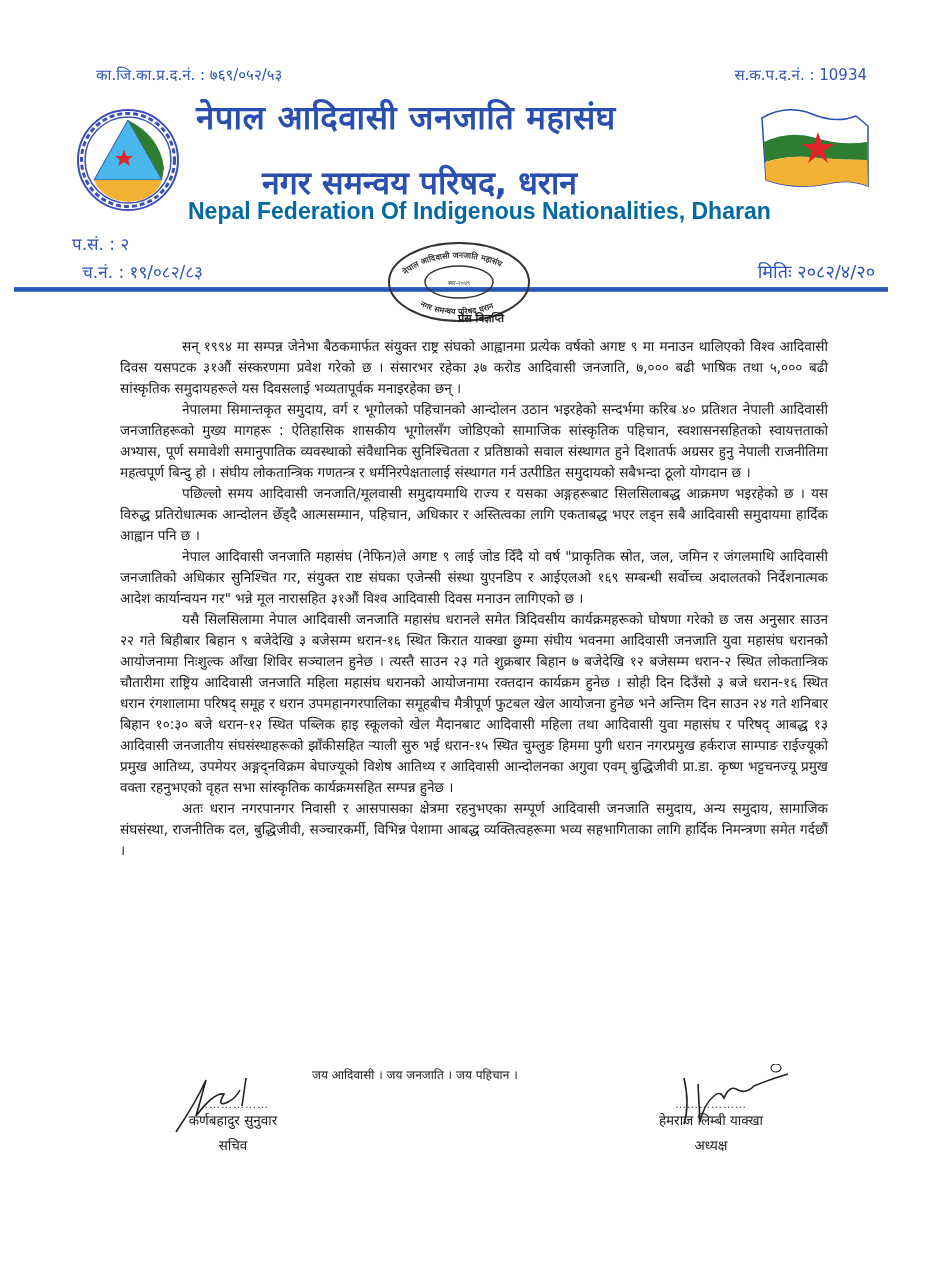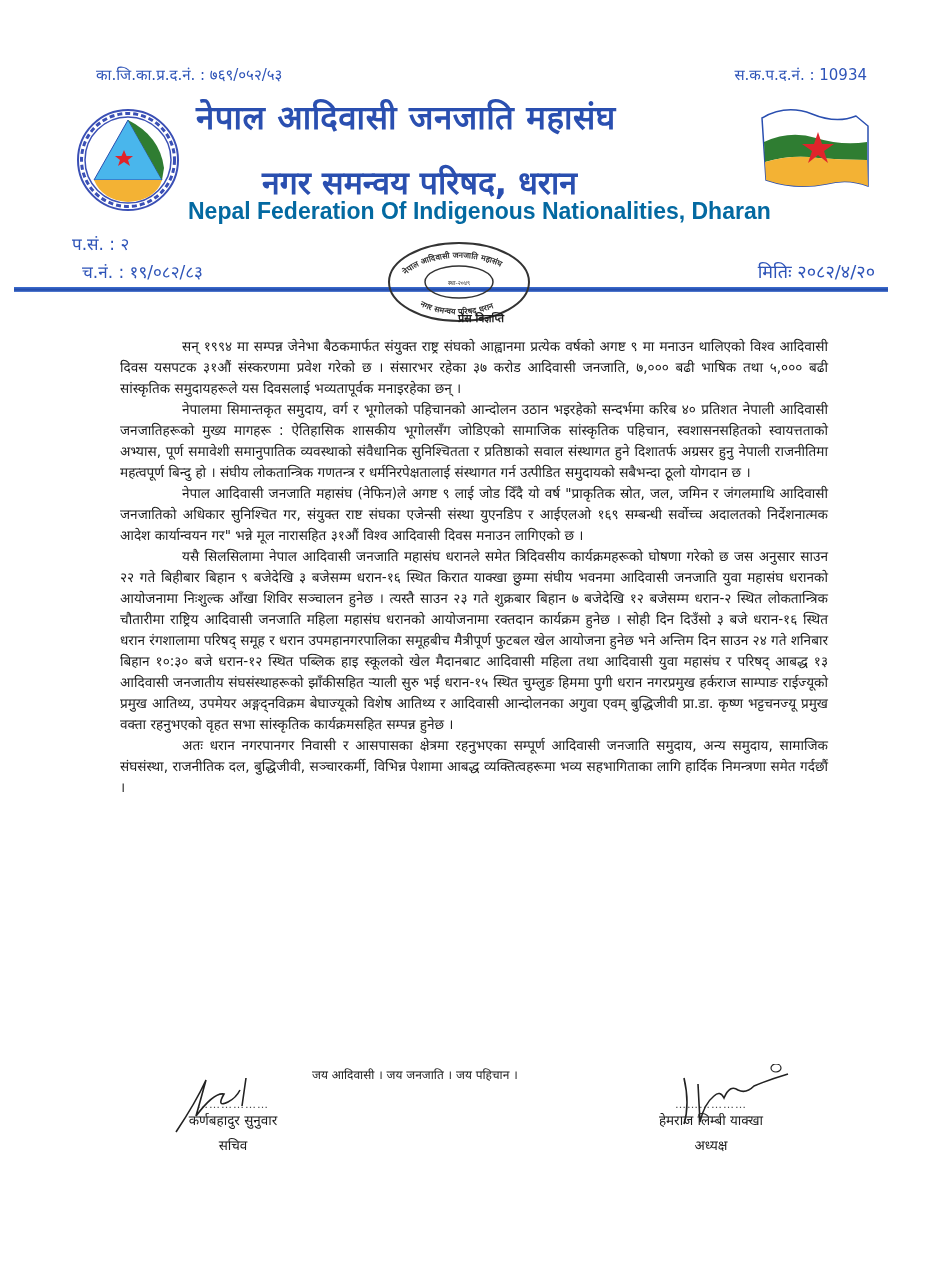--- a/index.html
+++ b/index.html
@@ -70,20 +70,21 @@
   <text font-size="8" font-weight="bold" fill="#333"><textPath href="#stamptop" startOffset="8%">नेपाल आदिवासी जनजाति महासंघ</textPath></text>
   <text font-size="8" font-weight="bold" fill="#333"><textPath href="#stampbot" startOffset="18%">नगर समन्वय परिषद् धरान</textPath></text>
   <text x="73" y="45" font-size="6" text-anchor="middle" fill="#333">स्था-२०४९</text>
 </svg>
 
 <div class="abs press">प्रेस विज्ञप्ति</div>
 
 <div class="abs body">
   <p>सन् १९९४ मा सम्पन्न जेनेभा बैठकमार्फत संयुक्त राष्ट्र संघको आह्वानमा प्रत्येक वर्षको अगष्ट ९ मा मनाउन थालिएको विश्व आदिवासी दिवस यसपटक ३१औं संस्करणमा प्रवेश गरेको छ । संसारभर रहेका ३७ करोड आदिवासी जनजाति, ७,००० बढी भाषिक तथा ५,००० बढी सांस्कृतिक समुदायहरूले यस दिवसलाई भव्यतापूर्वक मनाइरहेका छन् ।</p>
   <p>नेपालमा सिमान्तकृत समुदाय, वर्ग र भूगोलको पहिचानको आन्दोलन उठान भइरहेको सन्दर्भमा करिब ४० प्रतिशत नेपाली आदिवासी जनजातिहरूको मुख्य मागहरू : ऐतिहासिक शासकीय भूगोलसँग जोडिएको सामाजिक सांस्कृतिक पहिचान, स्वशासनसहितको स्वायत्तताको अभ्यास, पूर्ण समावेशी समानुपातिक व्यवस्थाको संवैधानिक सुनिश्चितता र प्रतिष्ठाको सवाल संस्थागत हुने दिशातर्फ अग्रसर हुनु नेपाली राजनीतिमा महत्वपूर्ण बिन्दु हो । संघीय लोकतान्त्रिक गणतन्त्र र धर्मनिरपेक्षतालाई संस्थागत गर्न उत्पीडित समुदायको सबैभन्दा ठूलो योगदान छ ।</p>
+  <p>पछिल्लो समय आदिवासी जनजाति/मूलवासी समुदायमाथि राज्य र यसका अङ्गहरूबाट सिलसिलाबद्ध आक्रमण भइरहेको छ । यस विरुद्ध प्रतिरोधात्मक आन्दोलन छेँड्दै आत्मसम्मान, पहिचान, अधिकार र अस्तित्वका लागि एकताबद्ध भएर लड्न सबै आदिवासी समुदायमा हार्दिक आह्वान पनि छ ।</p>
   <p>नेपाल आदिवासी जनजाति महासंघ (नेफिन)ले अगष्ट ९ लाई जोड दिँदै यो वर्ष "प्राकृतिक स्रोत, जल, जमिन र जंगलमाथि आदिवासी जनजातिको अधिकार सुनिश्चित गर, संयुक्त राष्ट संघका एजेन्सी संस्था युएनडिप र आईएलओ १६९ सम्बन्धी सर्वोच्च अदालतको निर्देशनात्मक आदेश कार्यान्वयन गर" भन्ने मूल नारासहित ३१औं विश्व आदिवासी दिवस मनाउन लागिएको छ ।</p>
   <p>यसै सिलसिलामा नेपाल आदिवासी जनजाति महासंघ धरानले समेत त्रिदिवसीय कार्यक्रमहरूको घोषणा गरेको छ जस अनुसार साउन २२ गते बिहीबार बिहान ९ बजेदेखि ३ बजेसम्म धरान-१६ स्थित किरात याक्खा छुम्मा संघीय भवनमा आदिवासी जनजाति युवा महासंघ धरानको आयोजनामा निःशुल्क आँखा शिविर सञ्चालन हुनेछ । त्यस्तै साउन २३ गते शुक्रबार बिहान ७ बजेदेखि १२ बजेसम्म धरान-२ स्थित लोकतान्त्रिक चौतारीमा राष्ट्रिय आदिवासी जनजाति महिला महासंघ धरानको आयोजनामा रक्तदान कार्यक्रम हुनेछ । सोही दिन दिउँसो ३ बजे धरान-१६ स्थित धरान रंगशालामा परिषद् समूह र धरान उपमहानगरपालिका समूहबीच मैत्रीपूर्ण फुटबल खेल आयोजना हुनेछ भने अन्तिम दिन साउन २४ गते शनिबार बिहान १०:३० बजे धरान-१२ स्थित पब्लिक हाइ स्कूलको खेल मैदानबाट आदिवासी महिला तथा आदिवासी युवा महासंघ र परिषद् आबद्ध १३ आदिवासी जनजातीय संघसंस्थाहरूको झाँकीसहित र्‍याली सुरु भई धरान-१५ स्थित चुम्लुङ हिममा पुगी धरान नगरप्रमुख हर्कराज साम्पाङ राईज्यूको प्रमुख आतिथ्य, उपमेयर अङ्गद्नविक्रम बेघाज्यूको विशेष आतिथ्य र आदिवासी आन्दोलनका अगुवा एवम् बुद्धिजीवी प्रा.डा. कृष्ण भट्टचनज्यू प्रमुख वक्ता रहनुभएको वृहत सभा सांस्कृतिक कार्यक्रमसहित सम्पन्न हुनेछ ।</p>
   <p>अतः धरान नगरपानगर निवासी र आसपासका क्षेत्रमा रहनुभएका सम्पूर्ण आदिवासी जनजाति समुदाय, अन्य समुदाय, सामाजिक संघसंस्था, राजनीतिक दल, बुद्धिजीवी, सञ्चारकर्मी, विभिन्न पेशामा आबद्ध व्यक्तित्वहरूमा भव्य सहभागिताका लागि हार्दिक निमन्त्रणा समेत गर्दछौं ।</p>
 </div>
 
 <div class="abs slogan">जय आदिवासी । जय जनजाति । जय पहिचान ।</div>
 
 <div class="abs sig-left">
   <svg class="sigsvg" style="left:18px;top:-26px;" width="110" height="64" viewBox="0 0 110 64">
     <path d="M10 60 Q30 30 40 8 Q34 30 30 44 Q48 20 58 22 Q50 36 62 30 Q70 26 74 18 M80 6 L76 34" fill="none" stroke="#222" stroke-width="1.6"></path>

